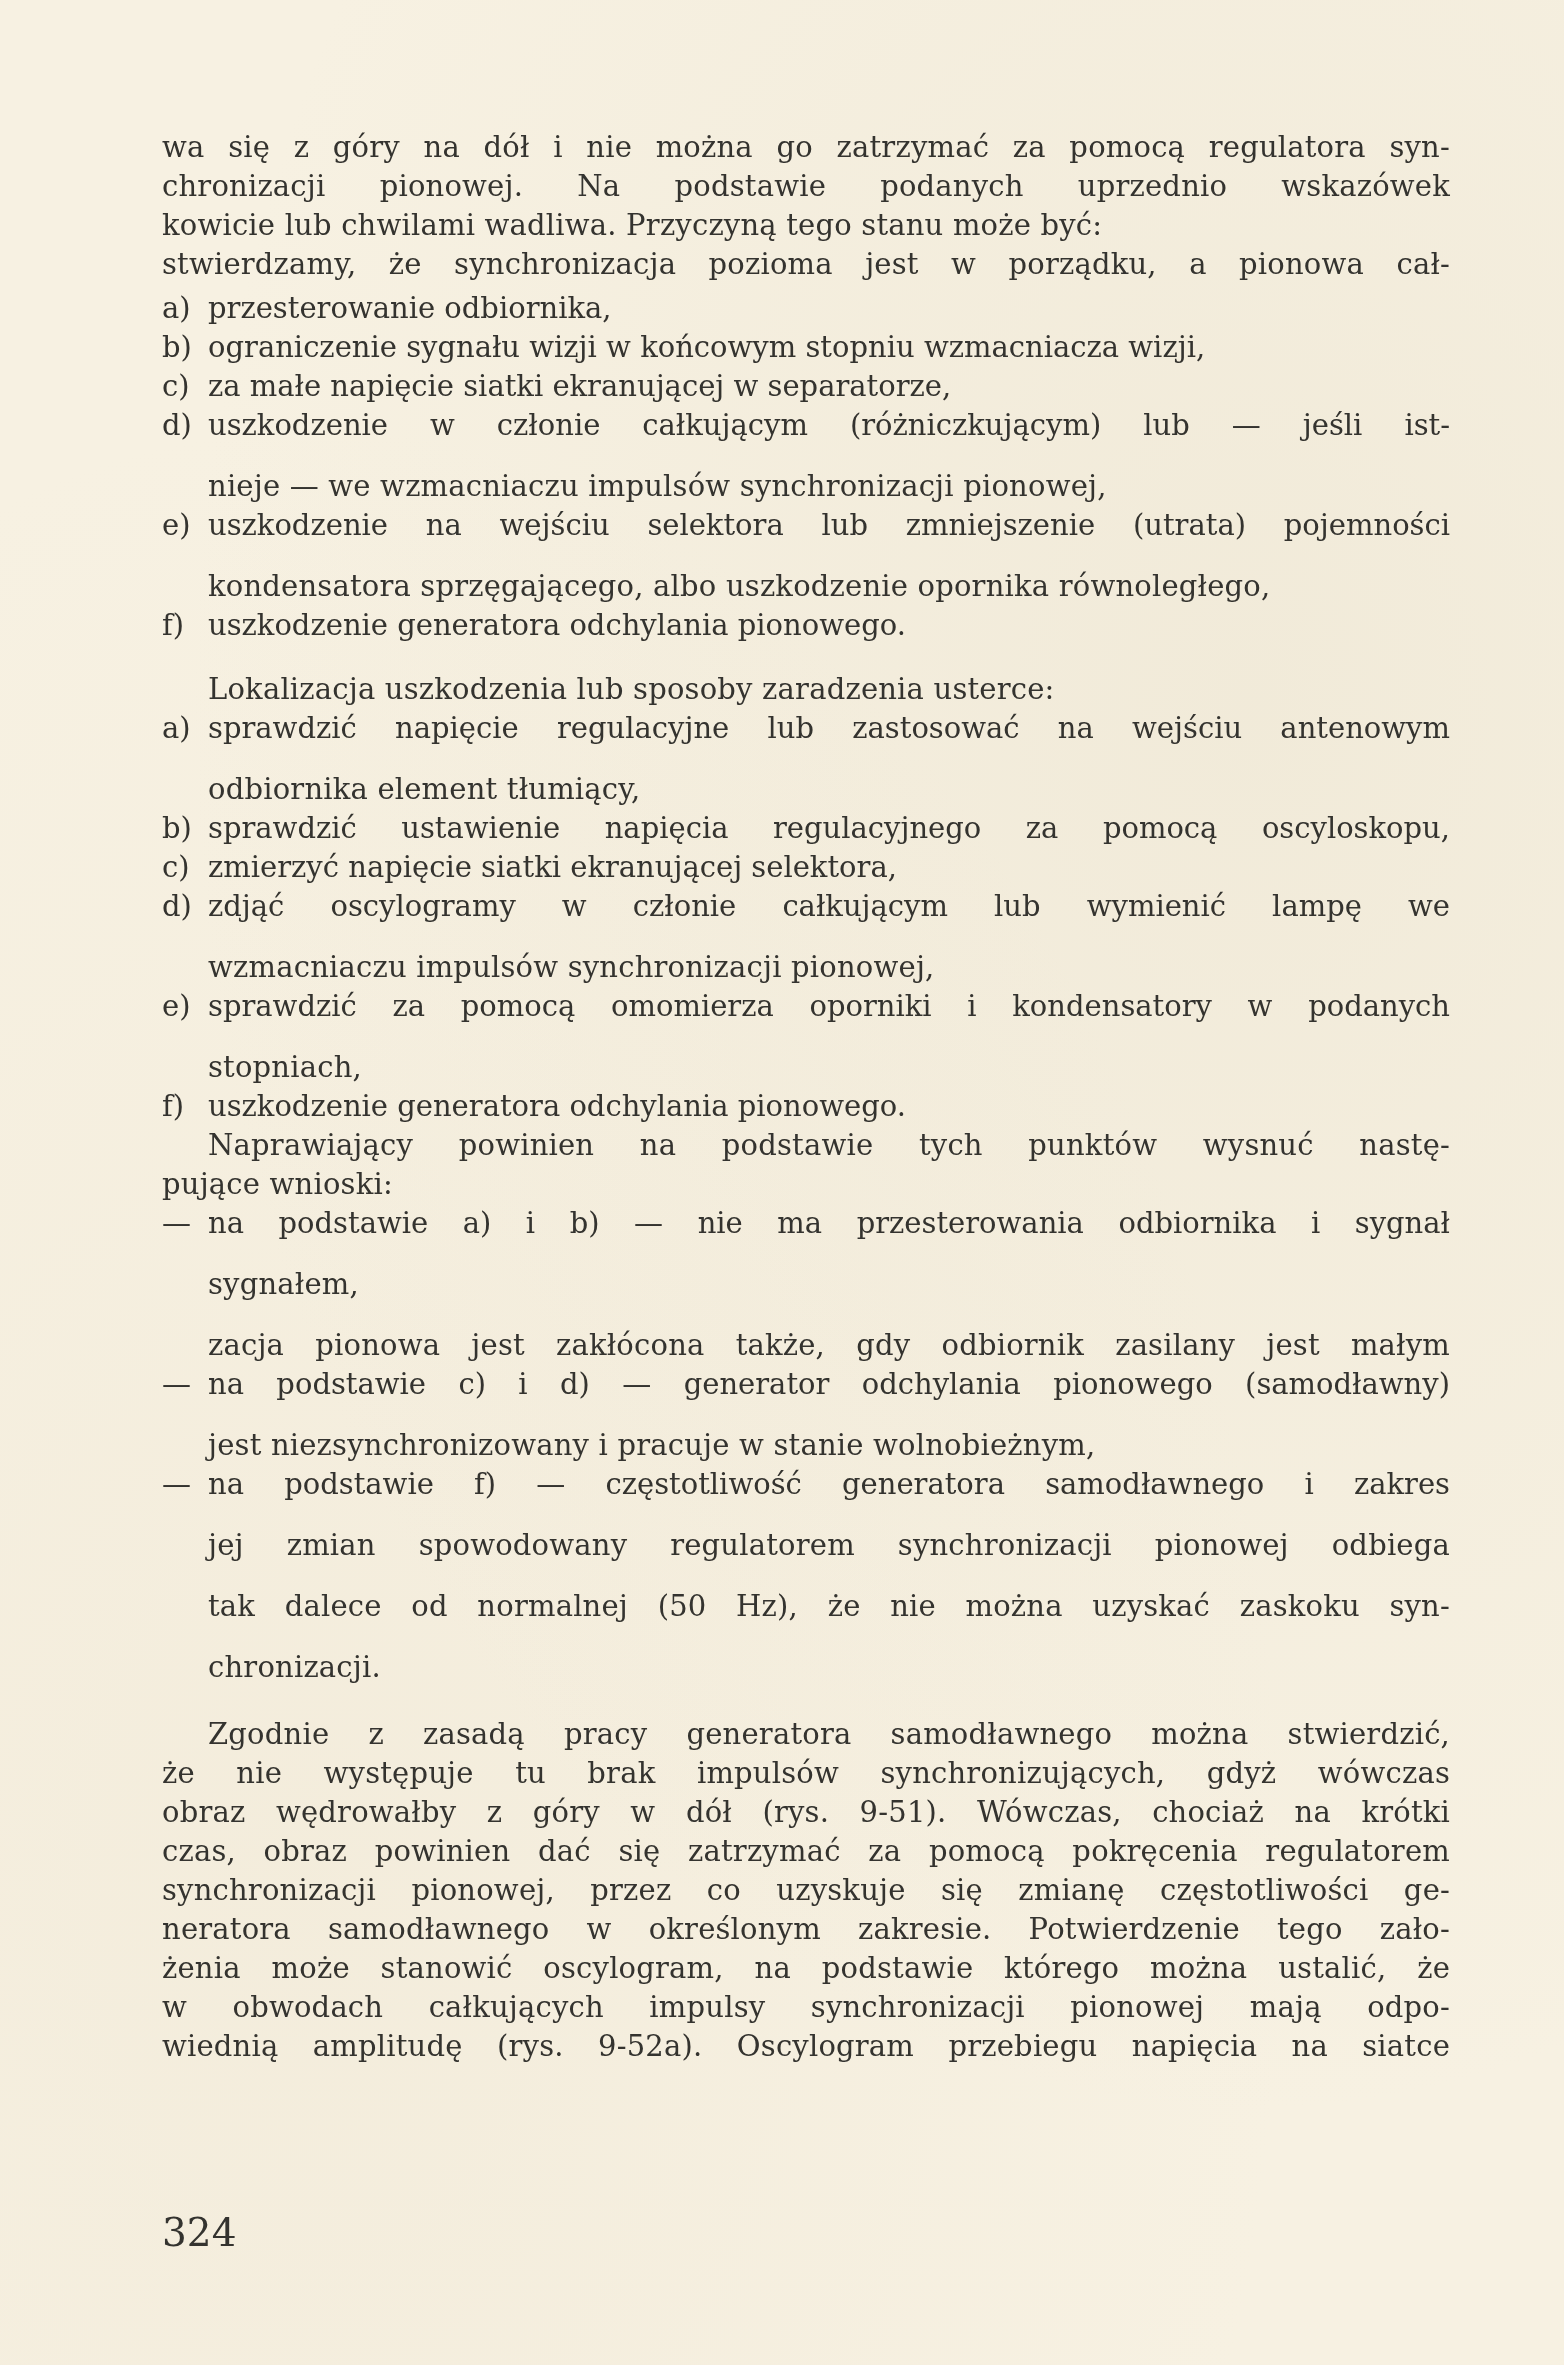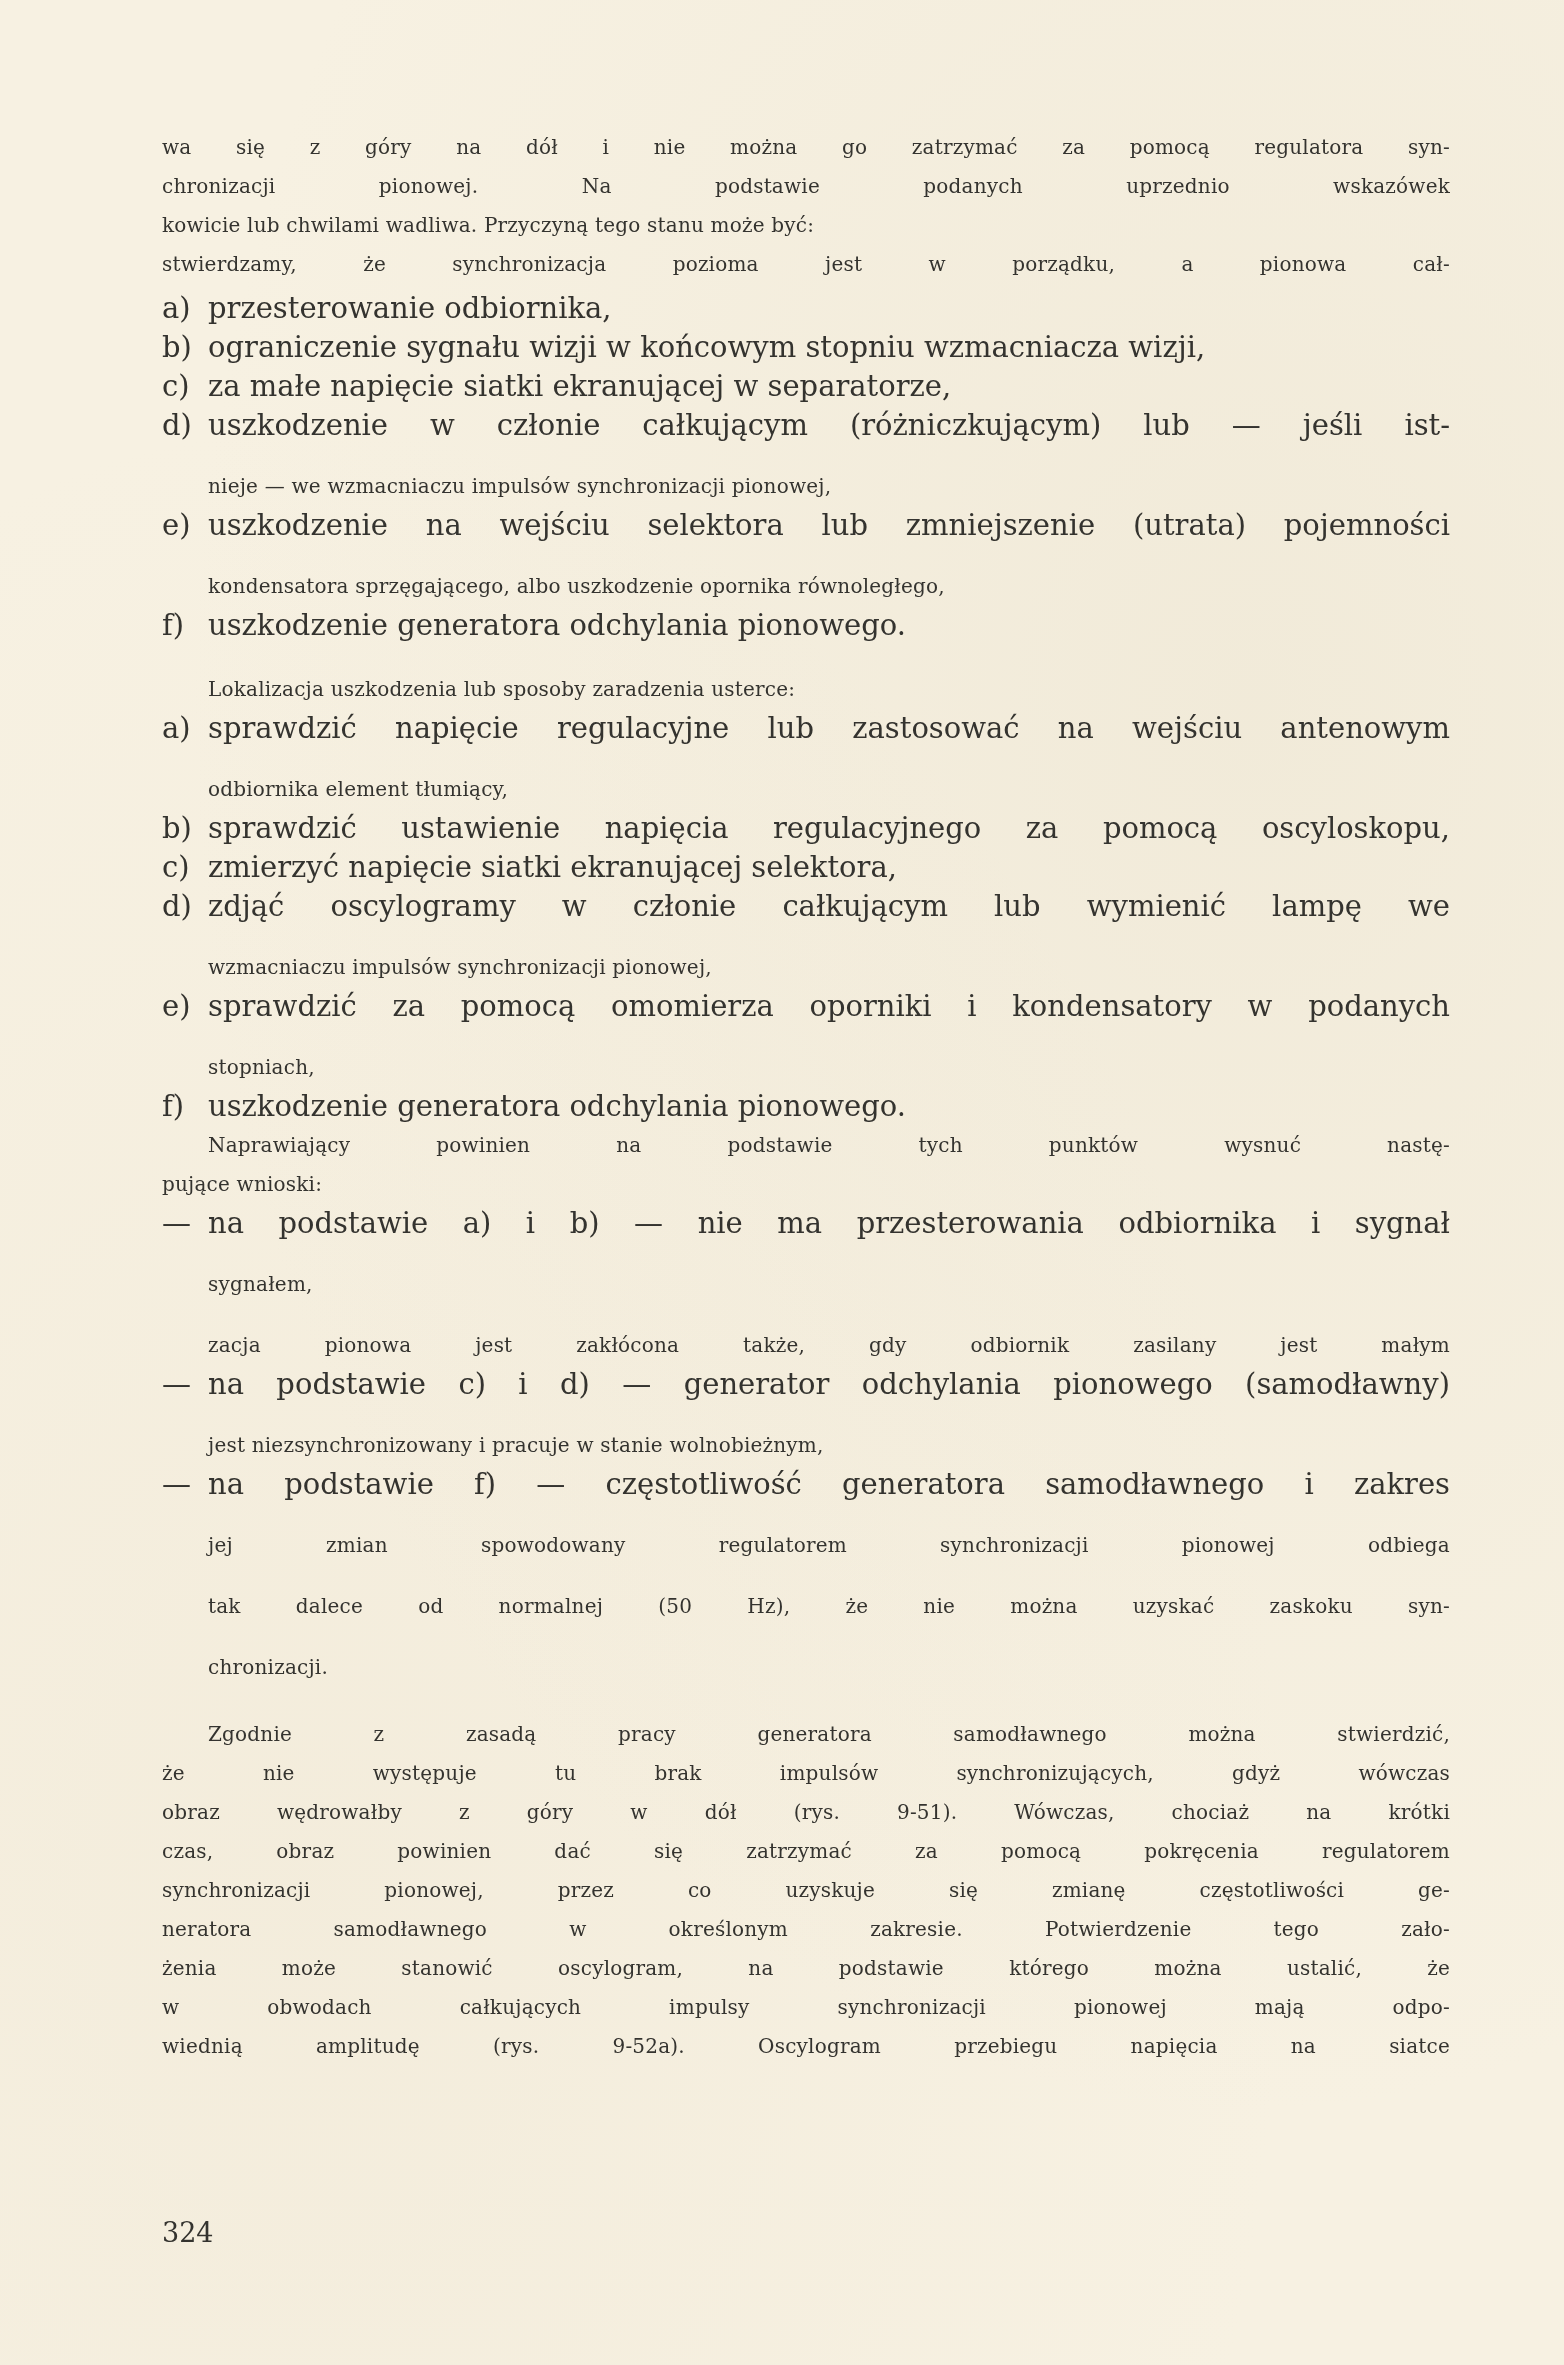--- a/index.html
+++ b/index.html
@@ -27,21 +27,21 @@
     }
     .column {
       position: absolute;
       left: 162px;
       top: 128px;
       width: 1288px;
     }
     .line {
       height: 39px;
       line-height: 39px;
-      font-size: 20px;
+      font-size: 29px;
       white-space: nowrap;
       text-align: justify;
       text-align-last: justify;
       letter-spacing: 0.2px;
     }
     .line.last {
       text-align-last: left;
     }
     .line.indent-item {
       padding-left: 46px;
@@ -69,21 +69,21 @@
       text-align: justify;
       text-align-last: justify;
     }
     .item-row.last .text {
       text-align-last: left;
     }
     .page-number {
       position: absolute;
       left: 162px;
       top: 2214px;
-      font-size: 27px;
+      font-size: 39px;
       line-height: 38px;
     }
   </style>
 </head>
 <body>
 
 <div class="page">
   <div class="column">
 
     <div>

